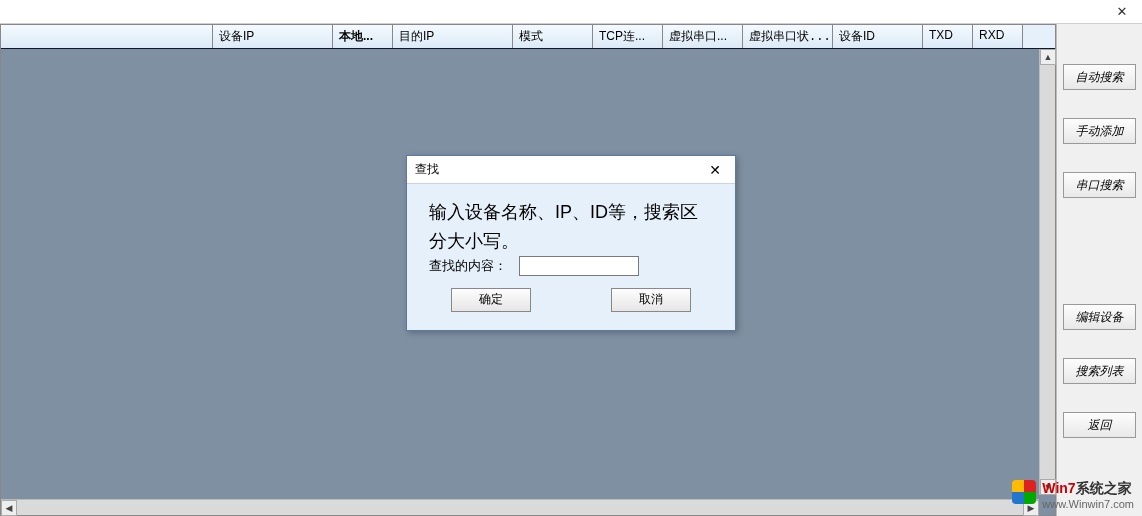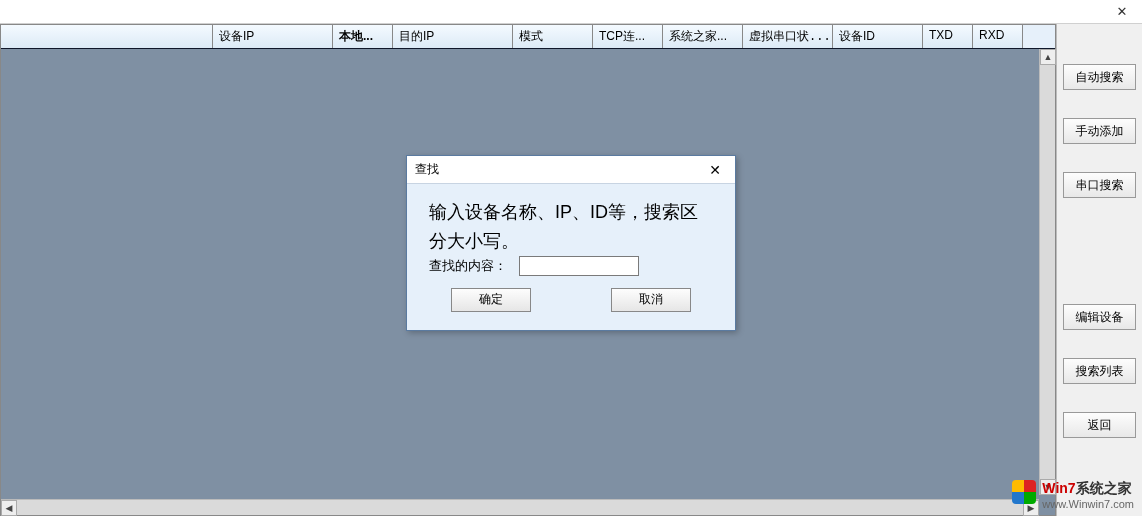--- a/index.html
+++ b/index.html
@@ -65,20 +65,21 @@
   gap: 28px;
 }
 .right-panel .gap-big { height: 50px; }
 .rbtn {
   height: 26px;
   background: linear-gradient(#fdfdfd,#e8e8e8);
   border: 1px solid #999;
   font-size: 12px;
   cursor: pointer;
   color: #000;
+  font-style: italic;
 }
 
 .dialog {
   position: absolute;
   left: 405px;
   top: 130px;
   width: 330px;
   background: #e6f0fa;
   border: 1px solid #5a7aa0;
   box-shadow: 2px 2px 6px rgba(0,0,0,0.25);
@@ -202,21 +203,21 @@
 
 <div class="main">
   <div class="grid-area">
     <div class="grid-header" id="grid-header">
         <div class="col" style="width: 212px;"></div>
         <div class="col" style="width: 120px;">设备IP</div>
         <div class="col" style="width: 60px; font-weight: bold;">本地...</div>
         <div class="col" style="width: 120px;">目的IP</div>
         <div class="col" style="width: 80px;">模式</div>
         <div class="col" style="width: 70px;">TCP连...</div>
-        <div class="col" style="width: 80px;">系统之家...</div>
+        <div class="col" style="width: 80px;">虚拟串口...</div>
         <div class="col" style="width: 90px; font-family: Liberation Mono, monospace;">虚拟串口状...</div>
         <div class="col" style="width: 90px;">设备ID</div>
         <div class="col" style="width: 50px;">TXD</div>
         <div class="col" style="width: 50px;">RXD</div>
       </div>
     <div class="scroll-track">
       <div class="scroll-btn" style="top:0">▲</div>
       <div class="scroll-btn" style="bottom:0">▼</div>
     </div>
     <div class="scroll-track-h">

